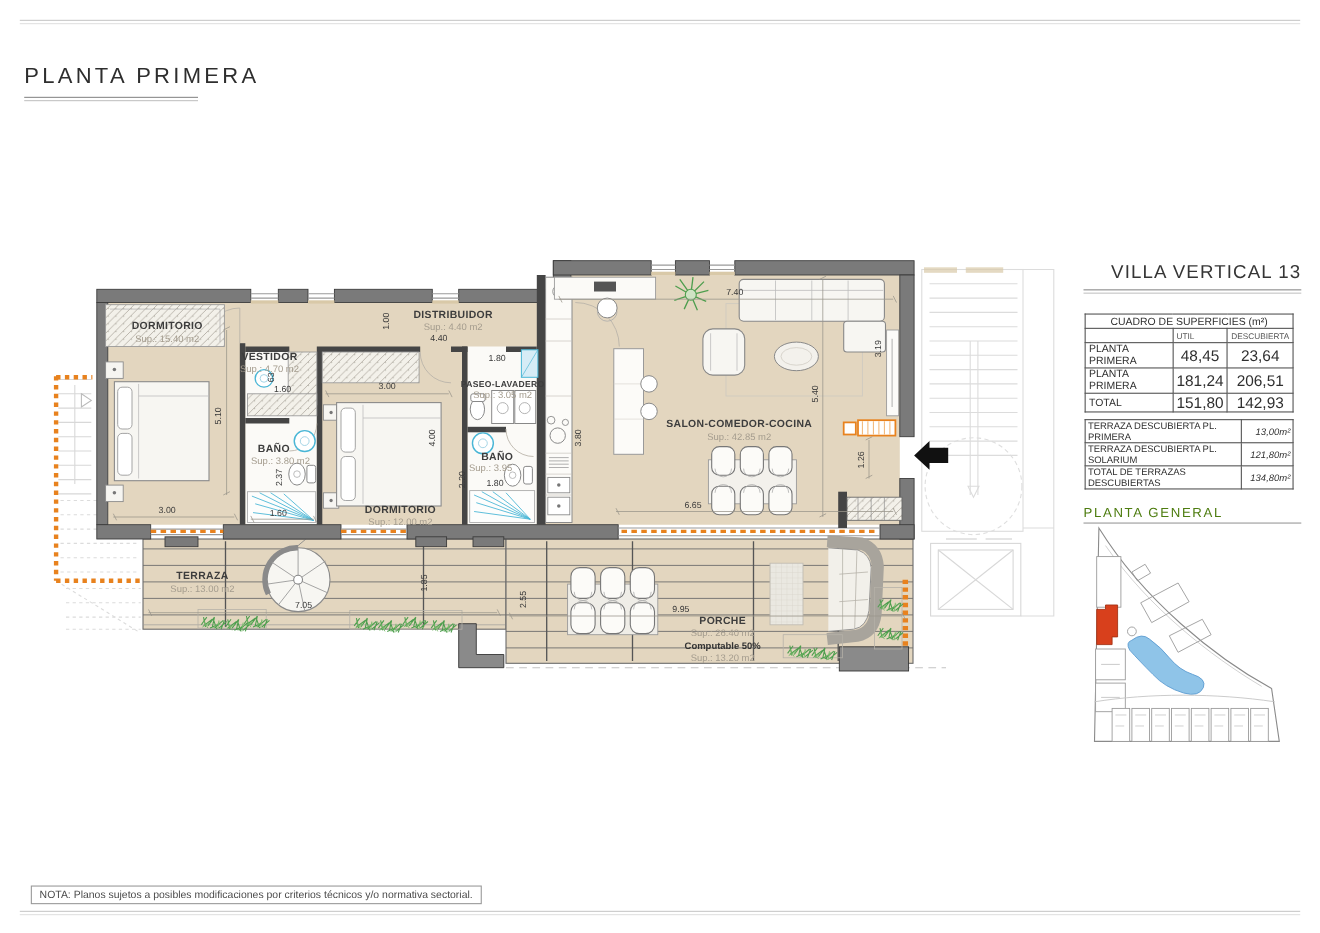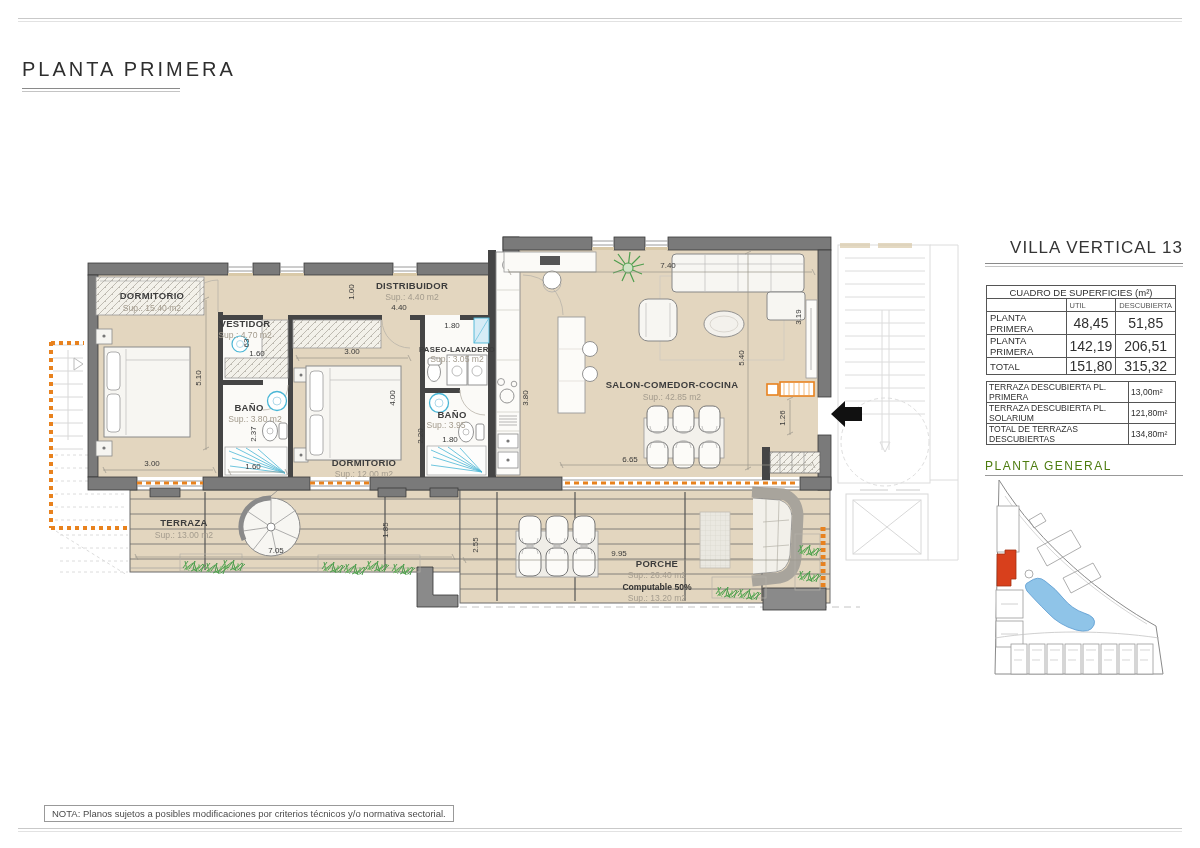--- a/index.html
+++ b/index.html
@@ -13,24 +13,24 @@
   #villa-underline{margin-top:5px;border-top:1px solid #8a8a8a;border-bottom:1px solid #c4c4c4;height:2px;}
   table{border-collapse:collapse;width:190px;margin-left:1px;color:#2f2f2f;}
   #surfaces-table{margin-top:18px;}
   #surfaces-table td,#surfaces-table th{border:1px solid #555;padding:0 3px;height:12px;}
   #surfaces-table .ttl{text-align:center;font-size:9.5px;font-weight:normal;}
   #surfaces-table .colh{font-size:7.5px;color:#555;text-align:left;}
   #surfaces-table .lab{font-size:9.5px;}
   #surfaces-table .num{font-size:14px;text-align:center;}
   #terraces-table{margin-top:6px;border-radius:10px;}
   #terraces-table td{border:1px solid #555;padding:0 2px;height:12px;font-size:8.6px;}
-  #terraces-table .val{text-align:left;width:42px;white-space:nowrap;}
+  #terraces-table .val{text-align:right;width:42px;white-space:nowrap;font-style:italic;}
   #siteplan-title{margin-top:14px;font-size:12px;letter-spacing:1.5px;color:#4d7c0f;}
   #siteplan-underline{margin-top:2px;border-top:1px solid #999;}
-  #note-box{position:absolute;left:44px;top:805px;border:1px solid #999;padding:2px 7px;font-size:9.5px;color:#4a4a4a;background:#fff;white-space:nowrap;}
+  #note-box{position:absolute;left:28px;top:805px;border:1px solid #999;padding:2px 7px;font-size:9.5px;color:#4a4a4a;background:#fff;white-space:nowrap;}
   svg text{font-family:"Liberation Sans",sans-serif;}
   .rname{font-size:9.5px;font-weight:bold;fill:#3d3d3d;letter-spacing:.3px;}
   .rname.sm{font-size:7.8px;}
   .rsup{font-size:8.6px;fill:#a49c8e;}
   .rsup.dk{fill:#333;font-weight:bold;}
   .dim{font-size:8px;fill:#3a3a3a;}
 </style>
 </head>
 <body>
 
@@ -423,31 +423,31 @@
           <th class="ttl" colspan="3">CUADRO DE SUPERFICIES (m²)</th>
         </tr>
     <tr>
       <td style="width:96px"></td>
       <td class="colh" style="width:42px">UTIL</td>
       <td class="colh" style="width:52px">DESCUBIERTA</td>
     </tr>
     <tr>
       <td class="lab">PLANTA PRIMERA</td>
       <td class="num">48,45</td>
-      <td class="num">51,85</td>
+      <td class="num">23,64</td>
     </tr>
     <tr>
       <td class="lab">PLANTA PRIMERA</td>
-      <td class="num">142,19</td>
+      <td class="num">181,24</td>
       <td class="num">206,51</td>
     </tr>
     <tr>
       <td class="lab">TOTAL</td>
       <td class="num">151,80</td>
-      <td class="num">315,32</td>
+      <td class="num">142,93</td>
     </tr>
   </tbody>
     </table>
 
   <table id="terraces-table">
     <tbody>
         <tr>
       <td>TERRAZA DESCUBIERTA PL. PRIMERA</td>
       <td class="val">13,00m²</td>
     </tr>

